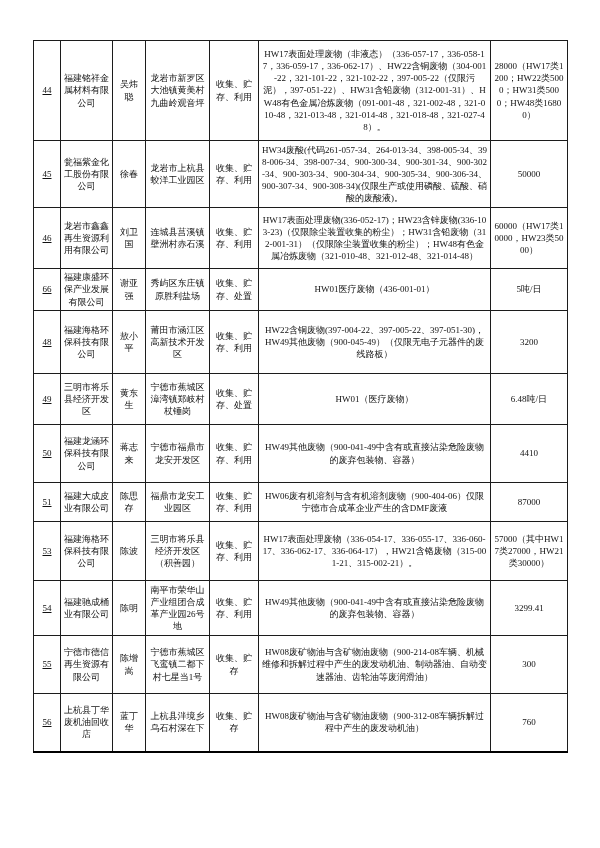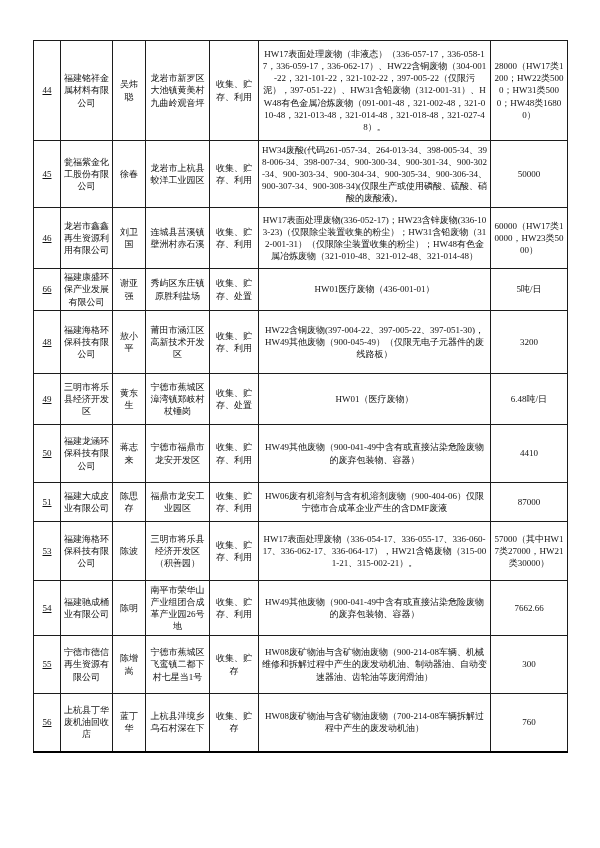--- a/index.html
+++ b/index.html
@@ -154,35 +154,35 @@
           <td class="col-waste">HW17表面处理废物（336-054-17、336-055-17、336-060-17、336-062-17、336-064-17），HW21含铬废物（315-001-21、315-002-21）。</td>
           <td class="col-capacity">57000（其中HW17类27000，HW21类30000）</td>
         </tr>
         <tr>
           <td class="col-no">54</td>
           <td class="col-company">福建驰成桶业有限公司</td>
           <td class="col-representative">陈明</td>
           <td class="col-address">南平市荣华山产业组团合成革产业园26号地</td>
           <td class="col-operation">收集、贮存、利用</td>
           <td class="col-waste">HW49其他废物（900-041-49中含有或直接沾染危险废物的废弃包装物、容器）</td>
-          <td class="col-capacity">7662.66</td>
+          <td class="col-capacity">3299.41</td>
         </tr>
         <tr>
           <td class="col-no">55</td>
           <td class="col-company">宁德市德信再生资源有限公司</td>
           <td class="col-representative">陈增嵩</td>
           <td class="col-address">宁德市蕉城区飞鸾镇二都下村七星当1号</td>
           <td class="col-operation">收集、贮存</td>
           <td class="col-waste">HW08废矿物油与含矿物油废物（900-214-08车辆、机械维修和拆解过程中产生的废发动机油、制动器油、自动变速器油、齿轮油等废润滑油）</td>
           <td class="col-capacity">300</td>
         </tr>
         <tr>
           <td class="col-no">56</td>
           <td class="col-company">上杭县丁华废机油回收店</td>
           <td class="col-representative">蓝丁华</td>
           <td class="col-address">上杭县泮境乡乌石村深在下</td>
           <td class="col-operation">收集、贮存</td>
-          <td class="col-waste">HW08废矿物油与含矿物油废物（700-214-08车辆拆解过程中产生的废发动机油）</td>
+          <td class="col-waste">HW08废矿物油与含矿物油废物（900-312-08车辆拆解过程中产生的废发动机油）</td>
           <td class="col-capacity">760</td>
         </tr>
       </tbody>
   </table>
 </div>
 
 </body></html>

